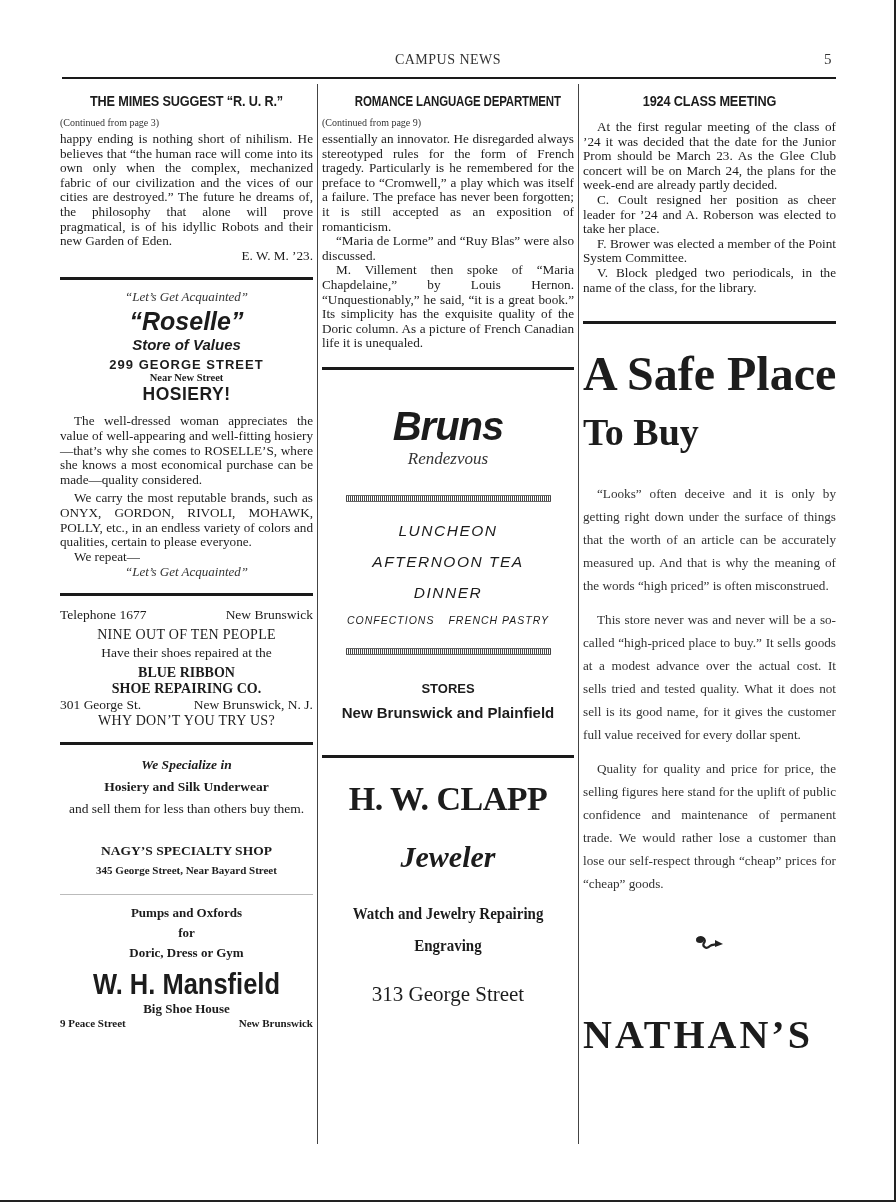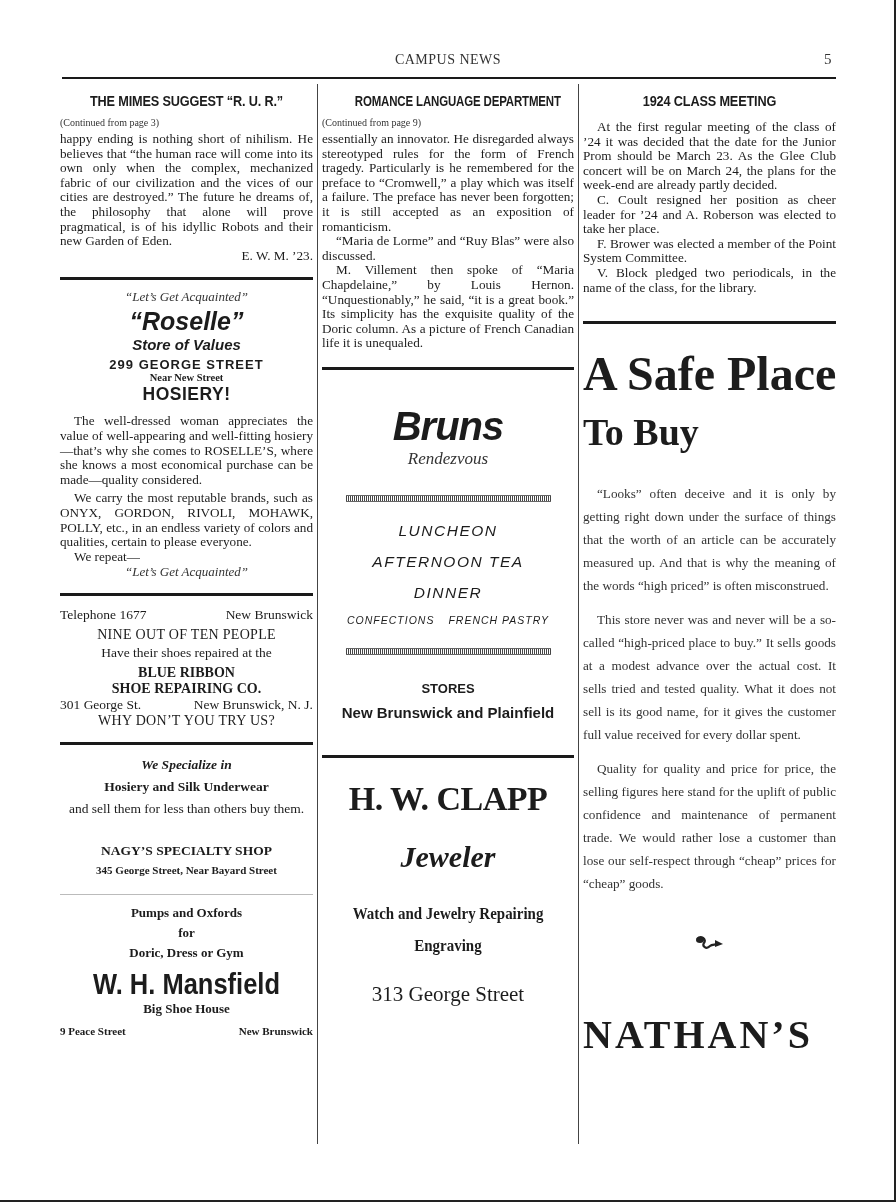--- a/index.html
+++ b/index.html
@@ -87,21 +87,21 @@
     <div class="bold" style="font-size:11px; margin-top:5px;">345 George Street, Near Bayard Street</div>
   </section>
   <div style="height:1px; background:#bbb; margin-top:18px;"></div>
 
   <section style="text-align:center;">
     <div class="bold" style="font-size:13px; margin-top:10px;">Pumps and Oxfords</div>
     <div class="bold" style="font-size:13px; margin-top:4px;">for</div>
     <div class="bold" style="font-size:13px; margin-top:4px;">Doric, Dress or Gym</div>
     <div class="sans bold" style="font-size:30px; transform:scaleX(0.85); white-space:nowrap; margin-top:6px;">W. H. Mansfield</div>
     <div class="bold" style="font-size:13px;">Big Shoe House</div>
-    <div class="bold" style="display:flex; justify-content:space-between; font-size:11px; margin-top:8px;">
+    <div class="bold" style="display:flex; justify-content:space-between; font-size:11px; margin-top:0;">
       <span>9 Peace Street</span>
       <span>New Brunswick</span>
     </div>
   </section>
 </div>
 
 <div class="col" style="left:322px; top:92px; width:252px;">
   <section>
     <div class="hd ctr" style="transform:scaleX(0.74);">ROMANCE LANGUAGE DEPARTMENT</div>
     <div class="sub" style="margin:7px 0 4px;">(Continued from page 9)</div>

